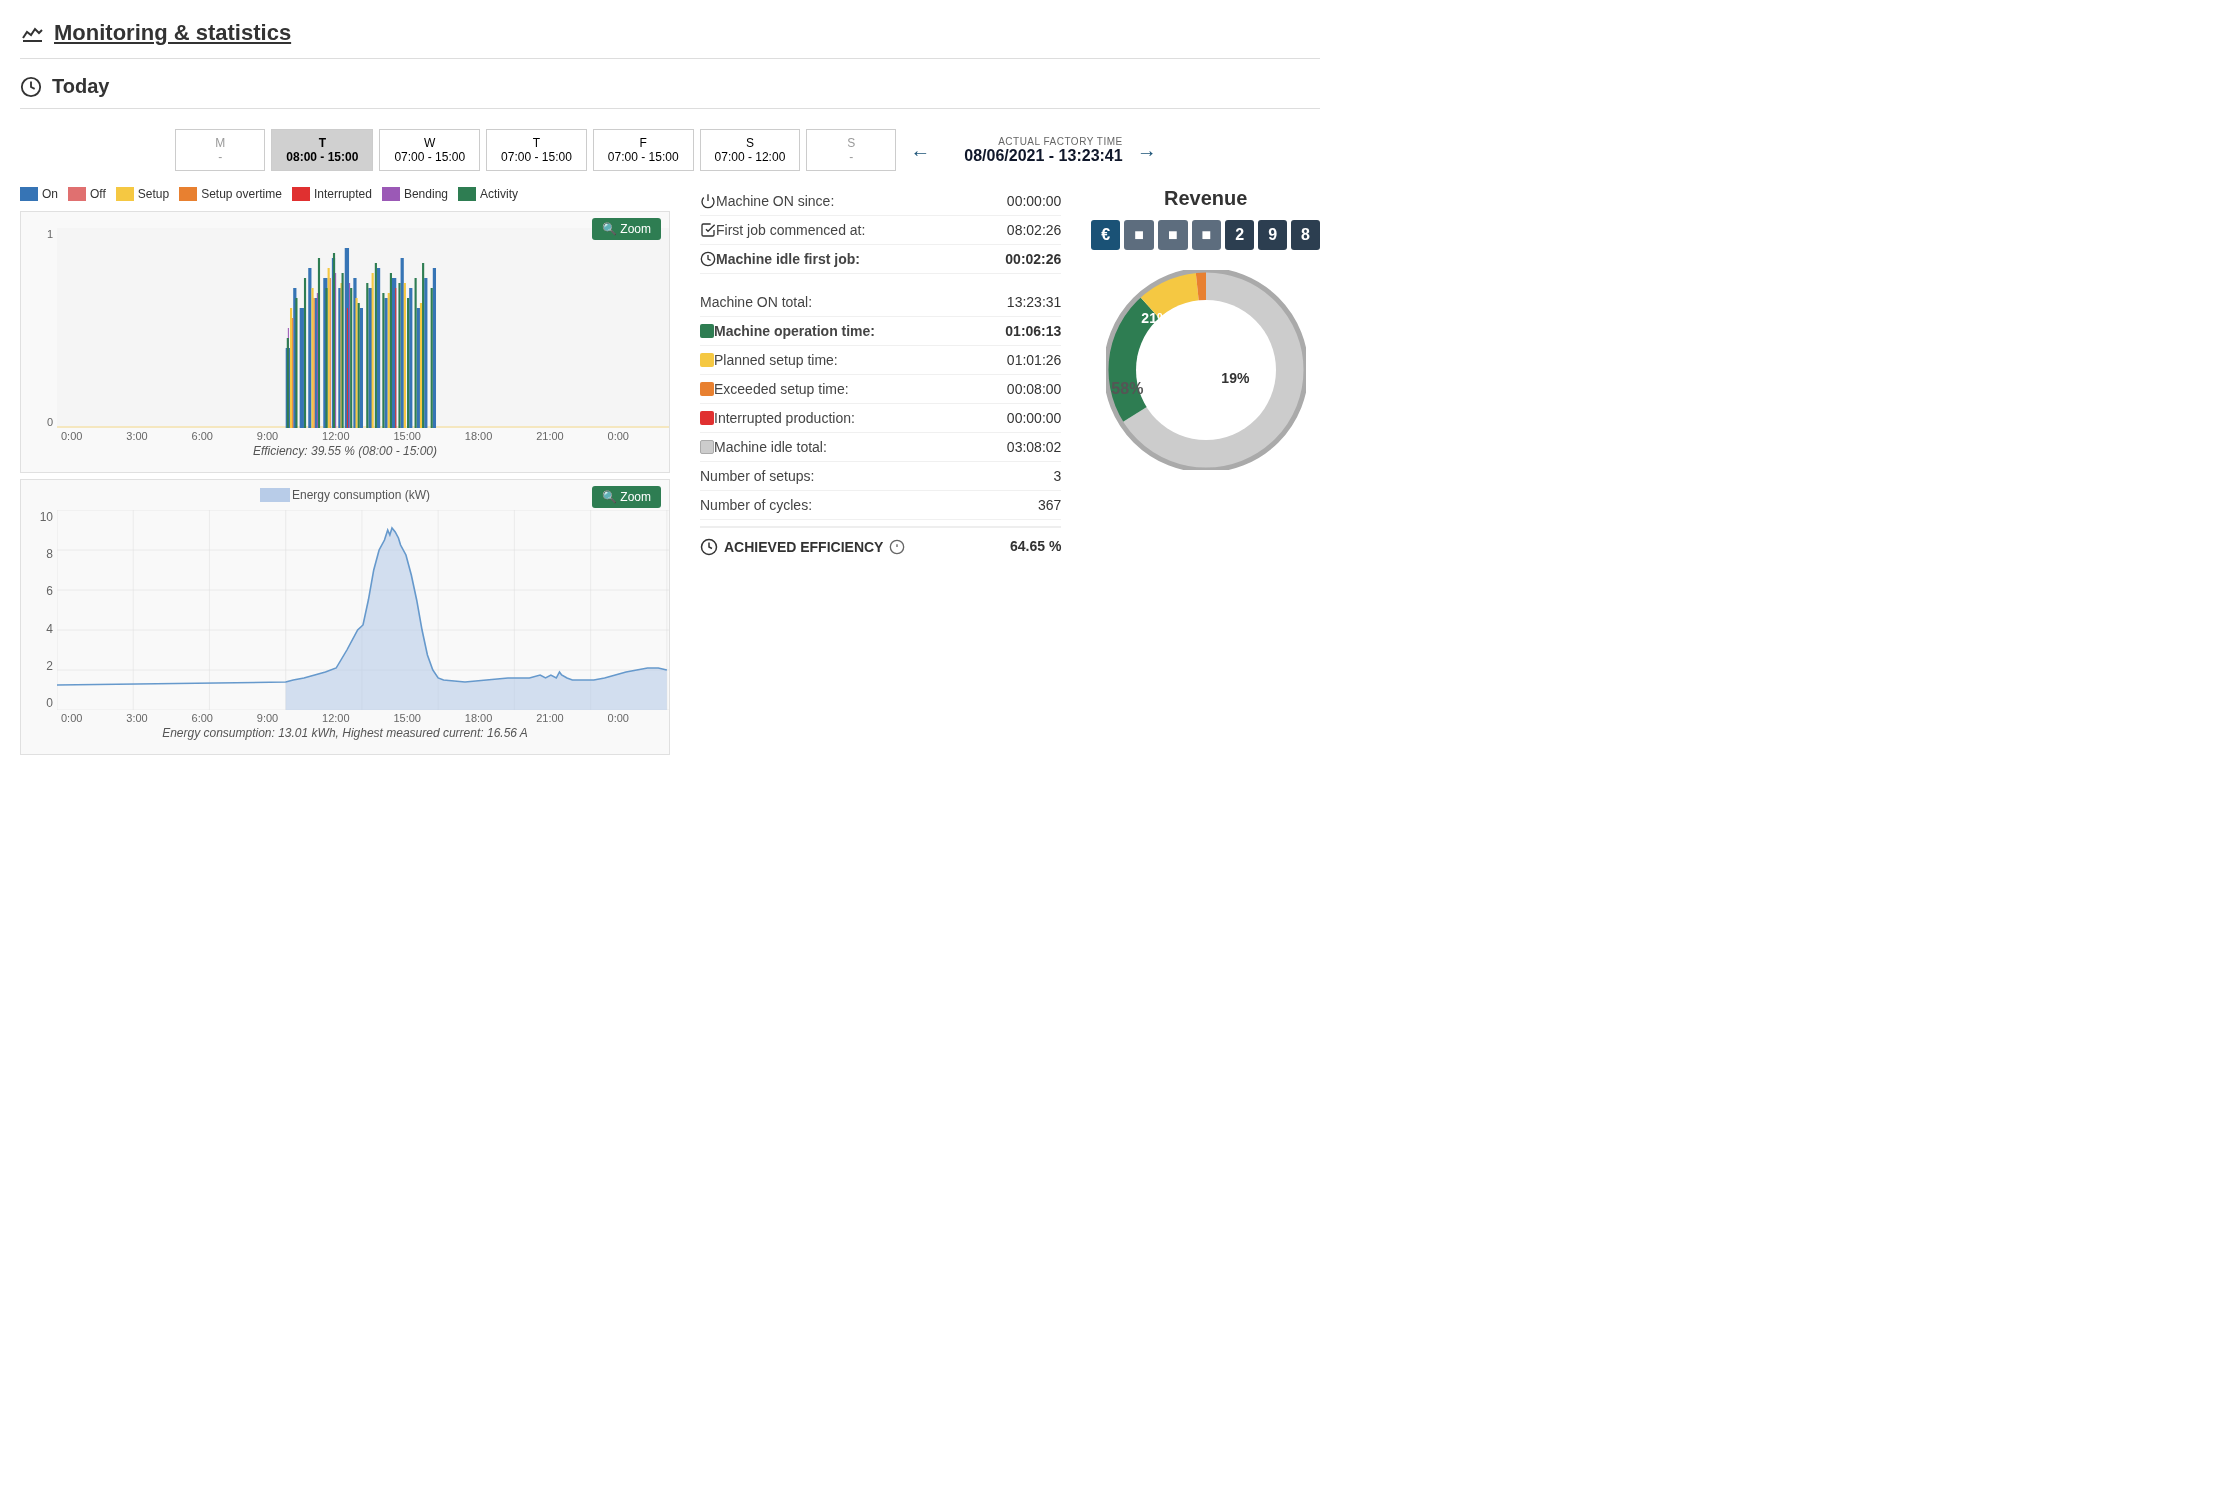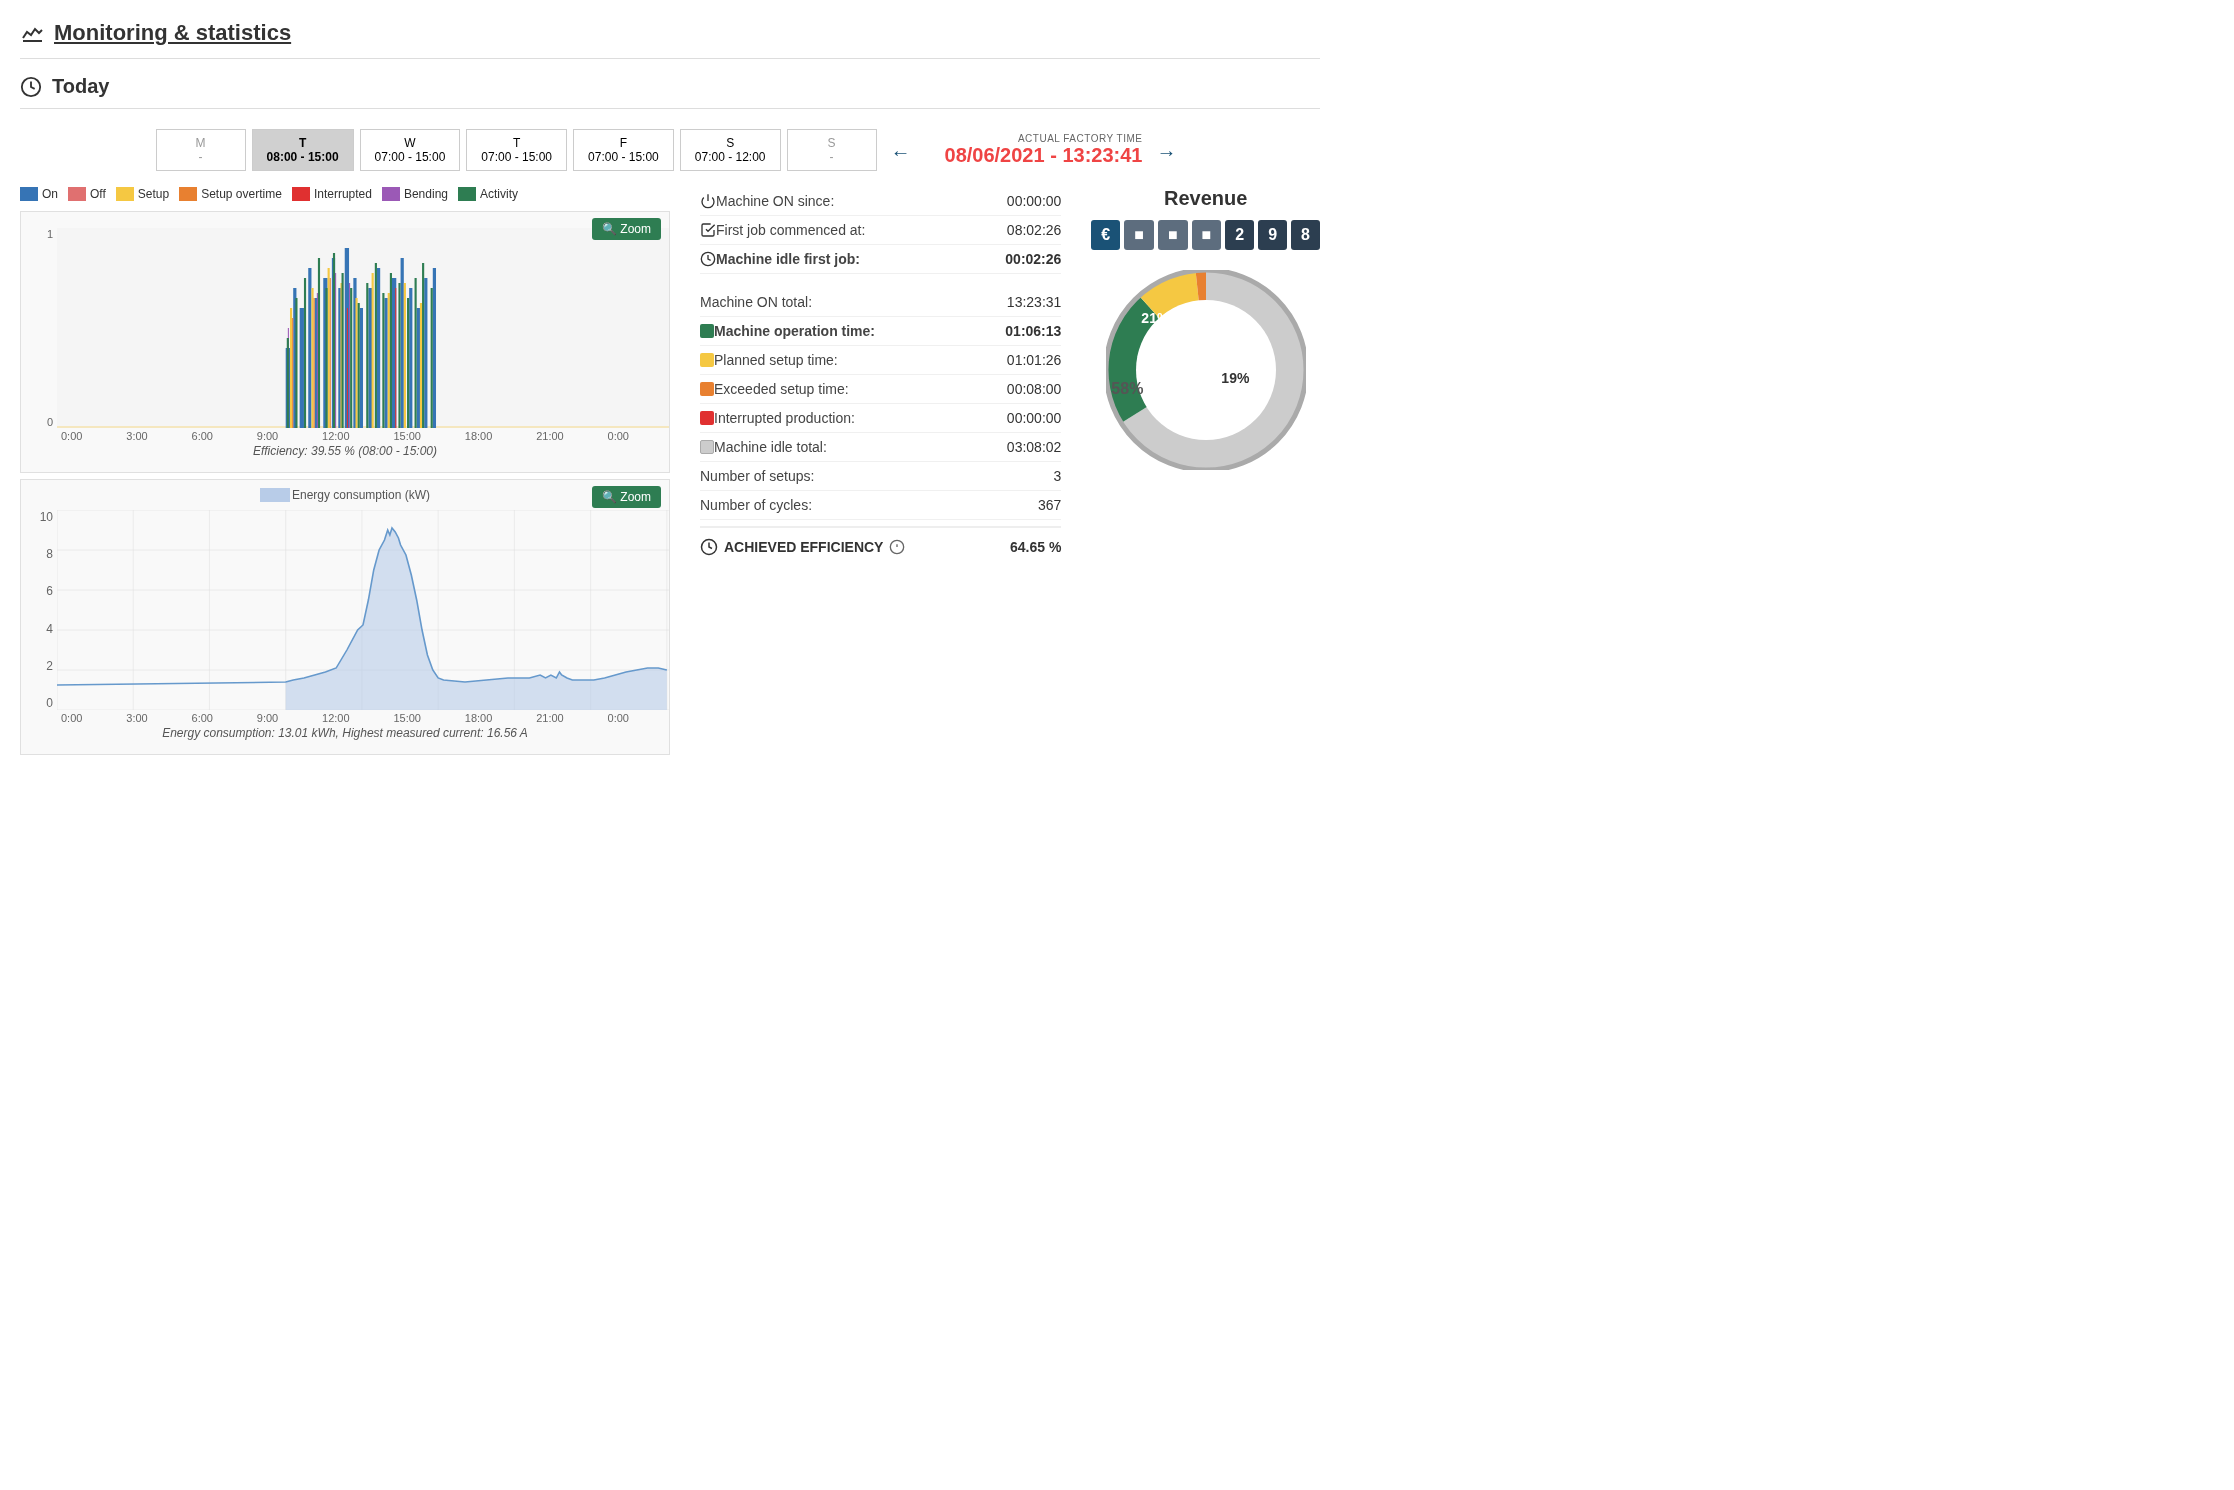--- a/index.html
+++ b/index.html
@@ -9,21 +9,21 @@
     
     .page-title { font-size: 22px; font-weight: bold; display: flex; align-items: center; gap: 10px; padding-bottom: 12px; border-bottom: 1px solid #ddd; margin-bottom: 16px; text-decoration: underline; }
     .section-title { font-size: 20px; font-weight: bold; display: flex; align-items: center; gap: 10px; padding-bottom: 10px; border-bottom: 1px solid #ddd; margin-bottom: 20px; }
     
     .day-selector { display: flex; align-items: center; gap: 6px; justify-content: center; margin-bottom: 16px; }
     .day-btn { border: 1px solid #ccc; background: #fff; padding: 6px 14px; text-align: center; cursor: pointer; min-width: 90px; font-size: 12px; }
     .day-btn.active { background: #d0d0d0; font-weight: bold; }
     .day-btn.empty { color: #999; }
     .factory-time { text-align: right; margin-left: 20px; }
     .factory-time-label { font-size: 10px; color: #666; text-transform: uppercase; letter-spacing: 0.5px; }
-    .factory-time-value { font-size: 20px; font-weight: bold; color: #ef4444; }
+    .factory-time-value { font-size: 16px; font-weight: bold; color: #0f172a; }
     .nav-arrow { font-size: 20px; color: #1a5276; cursor: pointer; padding: 4px 8px; }
     
     .main-content { display: flex; gap: 20px; }
     .left-panel { flex: 0 0 650px; }
     .right-panel { flex: 1; }
     
     
     .legend { display: flex; flex-wrap: wrap; gap: 10px; margin-bottom: 10px; align-items: center; }
     .legend-item { display: flex; align-items: center; gap: 4px; font-size: 12px; }
     .legend-color { width: 18px; height: 14px; display: inline-block; }
@@ -40,21 +40,21 @@
     
     .stats-section { padding: 0 10px; }
     .stat-row { display: flex; justify-content: space-between; align-items: center; padding: 6px 0; border-bottom: 1px solid #f0f0f0; }
     .stat-row:last-child { border-bottom: none; }
     .stat-label { display: flex; align-items: center; color: #444; }
     .stat-label.bold { font-weight: bold; }
     .stat-value { font-weight: normal; color: #333; }
     .stat-value.bold { font-weight: bold; }
     .stat-color-dot { width: 14px; height: 14px; display: inline-block; border-radius: 2px; }
     
-    .achieved-efficiency { display: flex; justify-content: space-between; align-items: center; padding: 10px 0; border-top: 2px solid #eee; margin-top: 6px; }
+    .achieved-efficiency { display: flex; justify-content: space-between; align-items: flex-start; padding: 10px 0; border-top: 2px solid #eee; margin-top: 6px; }
     .achieved-label { font-weight: bold; font-size: 14px; display: flex; align-items: center; gap: 6px; }
     .achieved-value { font-weight: bold; font-size: 14px; }
     
     
     .revenue-section { text-align: center; margin-bottom: 20px; }
     .revenue-title { font-size: 20px; font-weight: bold; margin-bottom: 10px; }
     .revenue-display { display: flex; align-items: center; gap: 4px; justify-content: center; margin-bottom: 20px; }
     .revenue-euro { background: #1a5276; color: #fff; padding: 6px 10px; font-size: 16px; font-weight: bold; border-radius: 3px; }
     .revenue-digit { background: #2c3e50; color: #fff; padding: 6px 10px; font-size: 16px; font-weight: bold; border-radius: 3px; }
     .revenue-digit.light { background: #5d6d7e; }

